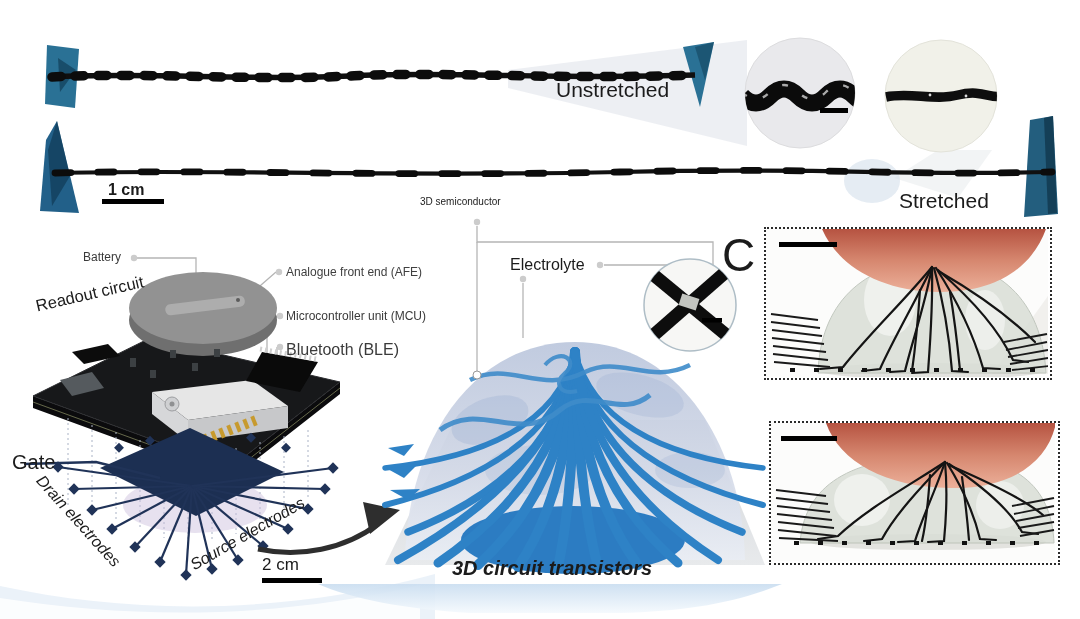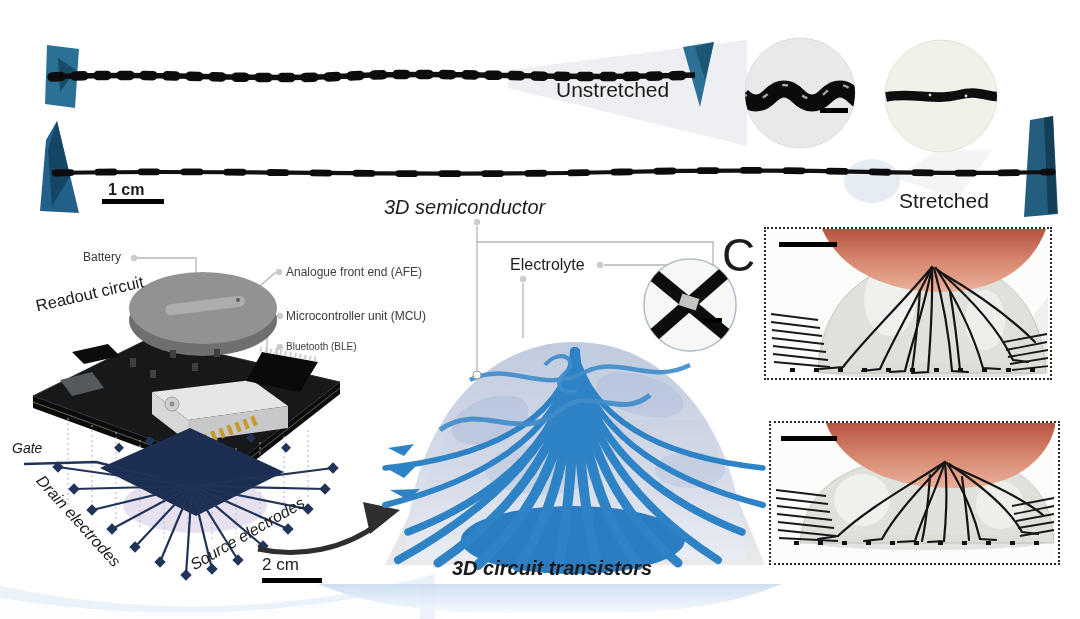--- a/index.html
+++ b/index.html
@@ -9,27 +9,27 @@
   }
   #gfx{position:absolute;left:0;top:0;z-index:1;}
   .lbl{position:absolute;z-index:3;white-space:nowrap;line-height:1.1;color:#1b1b1b;}
   .dottedbox{position:absolute;z-index:2;border:2px dotted #2b2b2b;background:transparent;}
   #lbl-unstretched{left:556px;top:78px;font-size:21px;}
   #lbl-stretched{left:899px;top:189px;font-size:21px;}
   #lbl-scale1{left:108px;top:181px;font-size:16px;font-weight:600;}
   #lbl-battery{left:83px;top:251px;font-size:12px;color:#3a3a3a;}
   #lbl-afe{left:286px;top:266px;font-size:12px;color:#404040;}
   #lbl-mcu{left:286px;top:310px;font-size:12px;color:#3a3a3a;}
-  #lbl-ble{left:286px;top:341px;font-size:10px;color:#3a3a3a;}
+  #lbl-ble{left:286px;top:341px;font-size:16px;color:#3a3a3a;}
   #lbl-readout{left:34px;top:297px;font-size:16.5px;transform:rotate(-13deg);transform-origin:0 0;}
-  #lbl-gate{left:12px;top:441px;font-size:14px;font-style:italic;}
+  #lbl-gate{left:12px;top:451px;font-size:20px;}
   #lbl-drain{left:46px;top:472px;font-size:16px;font-style:italic;transform:rotate(48deg);transform-origin:0 0;}
   #lbl-source{left:196px;top:556px;font-size:16px;font-style:italic;transform:rotate(-30deg);transform-origin:0 100%;}
   #lbl-scale2{left:262px;top:556px;font-size:17px;font-weight:400;}
-  #lbl-semi{left:384px;top:196px;font-size:20px;font-style:italic;}
+  #lbl-semi{left:420px;top:196px;font-size:10px;}
   #lbl-electrolyte{left:510px;top:256px;font-size:16px;}
   #lbl-c{left:722px;top:230px;font-size:46px;font-weight:500;}
   #lbl-caption{left:452px;top:557px;font-size:20px;font-style:italic;font-weight:600;}
   #lbl-strain0{left:838px;top:377px;font-size:26px;}
   #lbl-strain30{left:826px;top:561px;font-size:26px;}
   #box-strain0{left:764px;top:227px;width:284px;height:149px;}
   #box-strain30{left:769px;top:421px;width:287px;height:140px;}
 </style>
 </head>
 <body>

